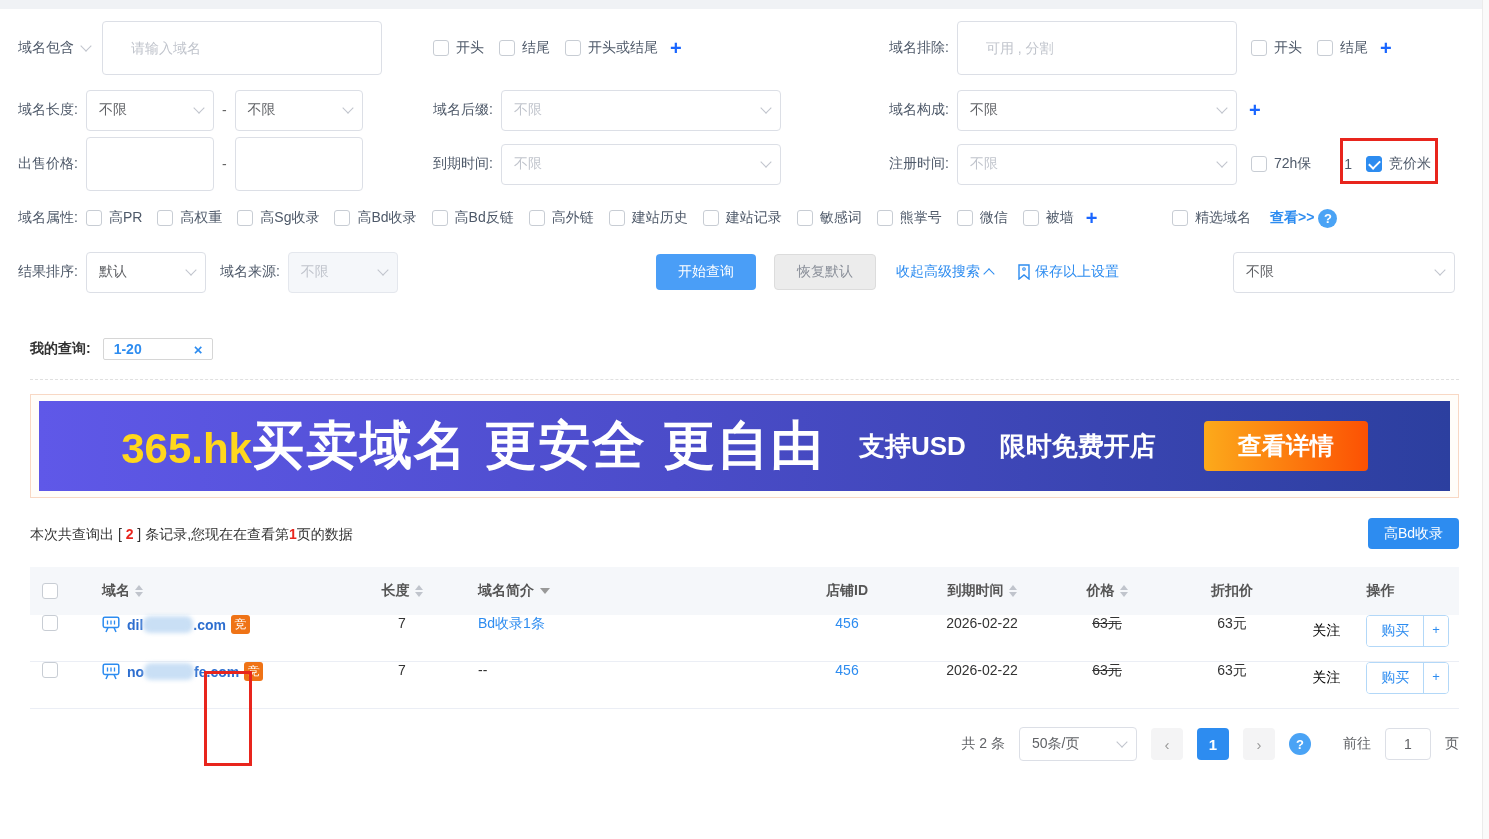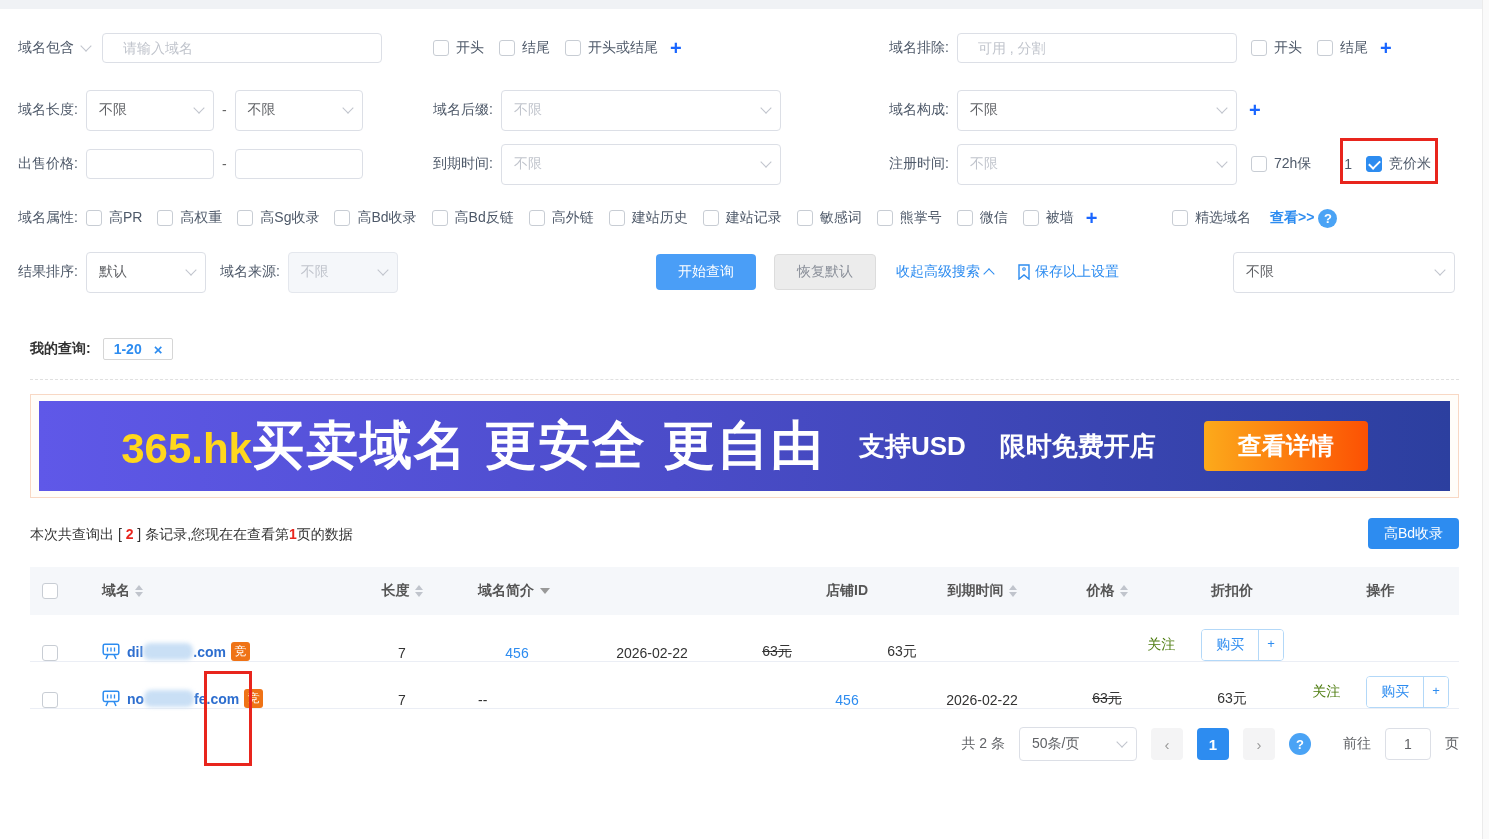--- a/index.html
+++ b/index.html
@@ -10,21 +10,21 @@
   .scroll-track { position:absolute; right:0; top:0; width:7px; height:100%; background:#fafafa; border-left:1px solid #ebebeb; }
 
   
   .panel { position:relative; padding-top:20px; }
   .frow { position:relative; height:38px; }
   .frow.r4, .frow.r6 { height:22px; }
   .r1 { margin-bottom:24px; } .r2 { margin-bottom:16px; } .r3 { margin-bottom:24px; }
   .r4 { margin-bottom:24px; } .r5 { margin-bottom:27px; }
   .g { position:absolute; top:0; height:100%; display:flex; align-items:center; white-space:nowrap; }
   .flabel { color:#4e5969; margin-right:8px; }
-  .inp { height:30px; border:1px solid #dcdfe6; border-radius:4px; padding:0 20px; font-size:14px; color:#333; outline:none; font-family:inherit; }
+  .inp { height:54px; border:1px solid #dcdfe6; border-radius:4px; padding:0 28px; font-size:14px; color:#333; outline:none; font-family:inherit; }
   .inp::placeholder { color:#c0c4cc; }
   .select { height:41px; border:1px solid #dcdfe6; border-radius:4px; background:#fff; display:flex; align-items:center; justify-content:space-between; padding:0 10px 0 12px; cursor:pointer; }
   .select .val { color:#606266; }
   .select .val.ph { color:#c0c4cc; }
   .select.disabled { background:#f5f7fa; border-color:#e4e7ed; }
   .caret { width:8px; height:8px; border-right:1px solid #c0c4cc; border-bottom:1px solid #c0c4cc; transform:rotate(45deg); margin-top:-4px; }
   .caret-up { width:8px; height:8px; border-right:1px solid #2d8cf0; border-bottom:1px solid #2d8cf0; transform:rotate(-135deg); margin-left:5px; margin-top:4px; }
   .dash { margin:0 8px; color:#666; }
   .chk { display:inline-flex; align-items:center; cursor:pointer; margin-right:15px; }
   .chk:last-child { margin-right:0; }
@@ -41,62 +41,62 @@
   .stray { color:#4e5969; }
 
   
   .anno { position:absolute; border:3px solid #e8251d; z-index:5; pointer-events:none; }
   .anno-filter { left:1340px; top:138px; width:98px; height:46px; }
   .anno-table { left:204px; top:671px; width:48px; height:95px; }
 
   
   .myquery { display:flex; align-items:center; margin:46px 0 0 30px; height:24px; }
   .myquery .qlabel { font-weight:bold; color:#333; margin-right:12px; }
-  .qtag { display:inline-flex; align-items:center; border:1px solid #d6d6d6; border-radius:2px; padding:2px 10px; background:#fff; cursor:default; }
+  .qtag { display:inline-flex; align-items:center; border:1px solid #d6d6d6; border-radius:2px; padding:2px 10px; background:#fff; cursor:default;gap:40px; }
   .qtag .qtext { color:#2d8cf0; font-weight:bold; margin-right:12px; }
   .qtag .qclose { color:#2d8cf0; font-weight:bold; cursor:pointer; font-size:15px; line-height:1; }
   .divider { margin:18px 30px 0 30px; border-top:1px dashed #e0e0e0; }
 
   
   .banner-wrap { margin:14px 30px 0 30px; border:1px solid #f8d8c4; background:#fffdf9; padding:6px 8px; }
   .banner { height:90px; background:linear-gradient(90deg,#5f58e8 0%,#4b4cc9 45%,#2c3f9f 100%); display:flex; align-items:center; justify-content:center; gap:34px; }
   .b-brand { color:#ffd71c; font-size:42px; font-weight:bold; }
   .b-head { color:#fff; font-size:52px; font-weight:bold; letter-spacing:2px; margin-left:-30px; }
   .b-sub { color:#fff; font-size:26px; font-weight:bold; }
   .b-cta { background:linear-gradient(90deg,#fcaa1b,#fc5103); color:#fff; font-size:24px; font-weight:bold; border:none; border-radius:4px; padding:9px 34px; cursor:pointer; margin-left:14px; font-family:inherit; }
 
   
   .result-bar { position:relative; margin:22px 30px 0 30px; height:30px; display:flex; align-items:center; }
   .result-bar .red { color:#e8251d; font-weight:bold; }
   .export-btn { position:absolute; right:0; top:-2px; height:31px; padding:0 16px; background:#2d8cf0; color:#fff; border:none; border-radius:4px; font-size:14px; cursor:pointer; font-family:inherit; }
 
   
   .table { margin:17px 30px 0 30px; }
   .thead { display:flex; align-items:center; height:48px; background:#f5f7fa; font-weight:bold; color:#555; }
-  .trow { display:flex; align-items:flex-end; height:47px; border-bottom:1px solid #ebeef5; background:#fff; }
+  .trow { display:flex; align-items:flex-start; height:47px; border-bottom:1px solid #ebeef5; background:#fff; }
   .cell { display:flex; align-items:center; }
   .c-check { width:72px; padding-left:12px; }
   .c-domain { width:250px; }
   .c-len { width:100px; justify-content:center; }
   .c-intro { width:330px; padding-left:26px; }
   .c-shop { width:130px; justify-content:center; }
   .c-exp { width:140px; justify-content:center; }
   .c-price { width:110px; justify-content:center; }
   .c-disc { width:140px; justify-content:center; }
   .c-op { flex:1; justify-content:center; }
   .sort { display:inline-flex; flex-direction:column; margin-left:5px; }
   .sort .up { width:0; height:0; border:4px solid transparent; border-bottom:5px solid #c0c4cc; margin-bottom:2px; }
   .sort .down { width:0; height:0; border:4px solid transparent; border-top:5px solid #c0c4cc; }
   .caret-down-solid { width:0; height:0; border:5px solid transparent; border-top:6px solid #999; margin-left:6px; margin-top:5px; }
   .domain-name { color:#2d6ecf; font-weight:bold; margin-left:7px; }
   .blur-mask { display:inline-block; width:50px; height:17px; background:#c9dff5; border-radius:7px; filter:blur(2px); vertical-align:-3px; }
   .badge-auction { display:inline-flex; align-items:center; justify-content:center; width:19px; height:19px; background:#ef7316; color:#fff; font-size:12px; border-radius:3px; margin-left:5px; }
   .intro-link { color:#2d8cf0; }
   .strike { text-decoration:line-through; color:#333; }
-  .follow-link { color:#4d7c0f; margin-right:26px; cursor:pointer; }
+  .follow-link { color:#000000; margin-right:26px; cursor:pointer; }
   .buy-group { display:inline-flex; border:1px solid #b3d8f8; border-radius:4px; overflow:hidden; }
   .buy-main { padding:6px 14px; color:#2d8cf0; background:#fff; cursor:pointer; }
   .buy-plus { padding:6px 8px; color:#2d8cf0; background:#fff; border-left:1px solid #b3d8f8; cursor:pointer; font-size:13px; }
 
   
   .pager { display:flex; align-items:center; justify-content:flex-end; margin:18px 30px 0 0; gap:14px; color:#606266; }
   .pager .psel { width:118px; height:34px; }
   .pbtn { width:32px; height:32px; background:#f4f4f5; border-radius:4px; display:flex; align-items:center; justify-content:center; color:#999; cursor:pointer; font-size:15px; }
   .pbtn.active { background:#2d8cf0; color:#fff; font-weight:bold; cursor:default; }
   .goto-input { width:46px; height:32px; border:1px solid #dcdfe6; border-radius:4px; text-align:center; font-size:14px; color:#606266; outline:none; font-family:inherit; }
@@ -405,20 +405,23 @@
                 <path d="M5.5 4.5 v4 M9 4.5 v4 M12.5 4.5 v4" stroke="#2d8cf0" stroke-width="1.3" fill="none"></path>
                 <path d="M6 11.5 L4 16 M12 11.5 L14 16" stroke="#2d8cf0" stroke-width="1.5" fill="none"></path>
               </svg>
             </span>
             <a class="domain-name"><span>dil</span><span class="blur-mask"></span><span>.com</span></a>
             <span class="badge-auction">竞</span>
           </div>
           <div class="cell c-len">
             <span>7</span>
           </div>
+          <div class="cell c-intro">
+            <span class="intro-link">Bd收录1条</span>
+          </div>
           <div class="cell c-shop">
             <a class="link">456</a>
           </div>
           <div class="cell c-exp">
             <span>2026-02-22</span>
           </div>
           <div class="cell c-price">
             <span class="strike">63元</span>
           </div>
           <div class="cell c-disc">

